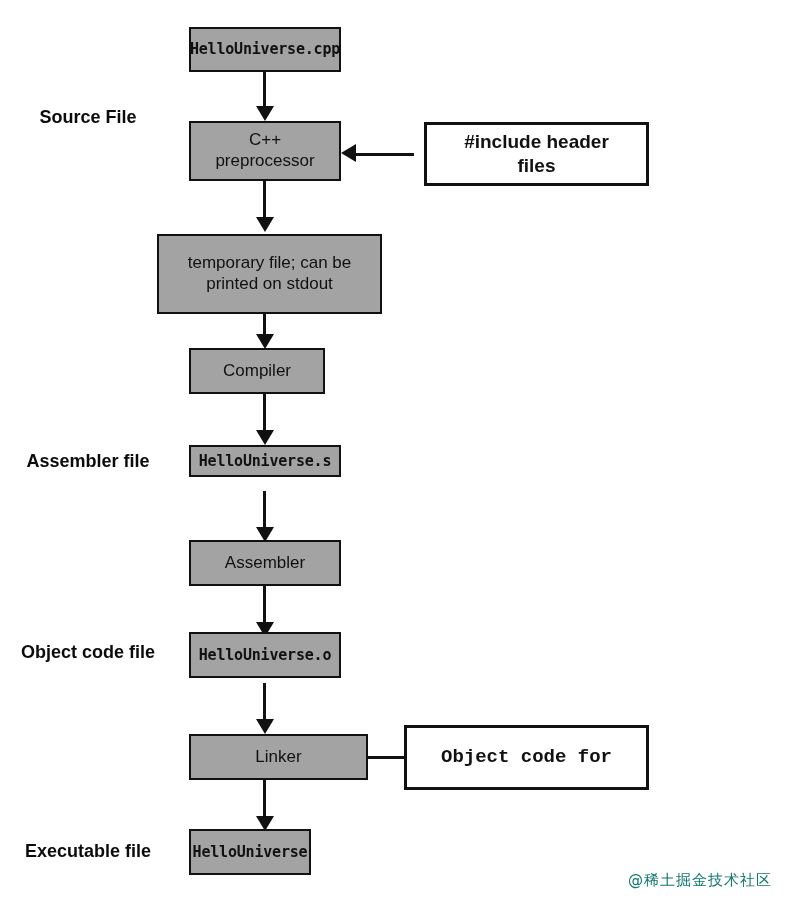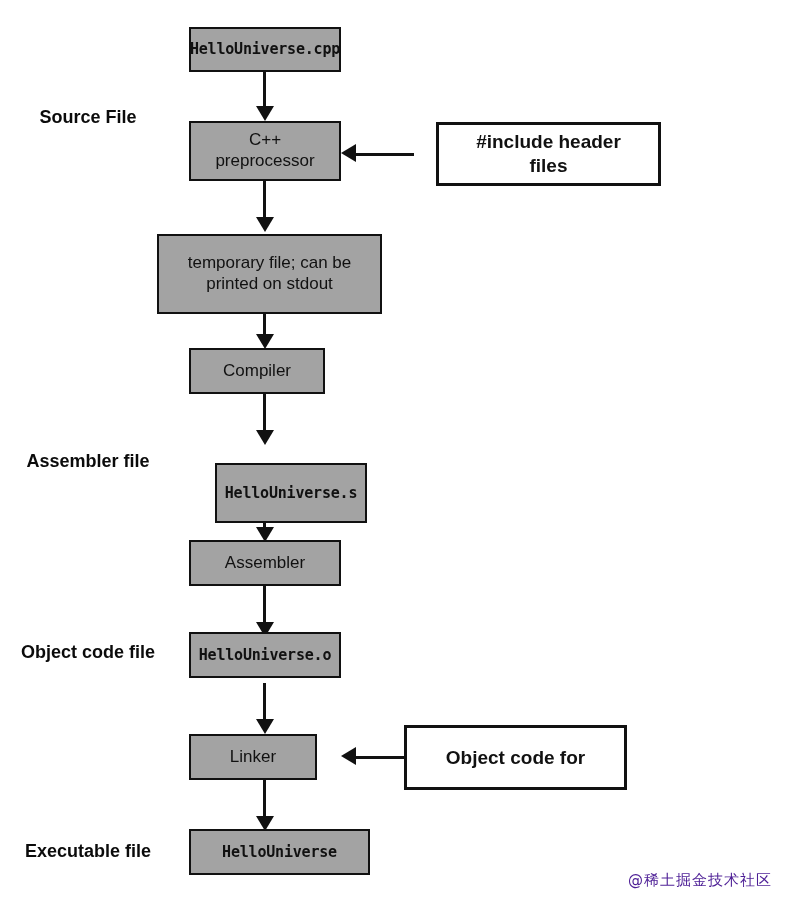--- a/index.html
+++ b/index.html
@@ -101,21 +101,21 @@
     border-right: 15px solid #111111;
     z-index: 2;
   }
   
   .watermark {
     position: absolute;
     right: 14px;
     bottom: 28px;
     font-family: "DejaVu Sans", sans-serif;
     font-size: 15px;
-    color: #4c1d95;
+    color: #0f766e;
     letter-spacing: 1px;
     user-select: none;
     z-index: 1;
   }
 </style>
 </head>
 <body>
 
 <div id="canvas">
 
@@ -161,61 +161,61 @@
   <div class="arrow-v" style="left:263px; top:298px; height:38px;"></div>
   <div class="head-down" style="left:255.5px; top:334px;"></div>
 
   <div class="node plain" style="left:189px; top:348px; width:136px; height:46px;">
     <span>Compiler</span>
   </div>
 
   <div class="arrow-v" style="left:263px; top:394px; height:38px;"></div>
   <div class="head-down" style="left:255.5px; top:430px;"></div>
 
-  <div class="node mono" style="left:189px; top:463px; width:152px; height:60px;margin-left:26px;">
+  <div class="node mono" style="left:189px; top:445px; width:152px; height:32px;">
     <span>HelloUniverse.s</span>
   </div>
 
   <div class="arrow-v" style="left:263px; top:491px; height:38px;"></div>
   <div class="head-down" style="left:255.5px; top:527px;"></div>
 
   <div class="node plain" style="left:189px; top:540px; width:152px; height:46px;">
     <span>Assembler</span>
   </div>
 
   <div class="arrow-v" style="left:263px; top:586px; height:38px;"></div>
   <div class="head-down" style="left:255.5px; top:622px;"></div>
 
   <div class="node mono" style="left:189px; top:632px; width:152px; height:46px;">
     <span>HelloUniverse.o</span>
   </div>
 
   <div class="arrow-v" style="left:263px; top:683px; height:38px;"></div>
   <div class="head-down" style="left:255.5px; top:719px;"></div>
 
-  <div class="node plain" style="left:189px; top:734px; width:128px; height:46px;">
+  <div class="node plain" style="left:189px; top:734px; width:179px; height:46px;">
     <span>Linker</span>
   </div>
 
   <div class="arrow-v" style="left:263px; top:780px; height:38px;"></div>
   <div class="head-down" style="left:255.5px; top:816px;"></div>
 
-  <div class="node mono" style="left:189px; top:829px; width:181px; height:46px;">
+  <div class="node mono" style="left:189px; top:829px; width:122px; height:46px;">
     <span>HelloUniverse</span>
   </div>
 
-  <div class="sidebox" style="left:436px; top:122px; width:225px; height:64px; flex-direction:column;">
+  <div class="sidebox" style="left:424px; top:122px; width:225px; height:64px; flex-direction:column;">
     <span>#include header</span>
     <span>files</span>
   </div>
 
   <div class="arrow-h" style="left:348px; top:152.5px; width:66px;"></div>
   <div class="head-left" style="left:341px; top:144px;"></div>
 
-  <div class="sidebox" style="left:404px; top:725px; width:223px; height:65px; flex-direction:column;">
+  <div class="sidebox" style="left:404px; top:725px; width:245px; height:65px; flex-direction:column;font-family:Liberation Mono, monospace;">
     <span>Object code for</span>
   </div>
 
   <div class="arrow-h" style="left:348px; top:755.5px; width:58px;"></div>
   <div class="head-left" style="left:341px; top:747px;"></div>
 
   <div class="watermark">@稀土掘金技术社区</div>
 
 </div>
 

